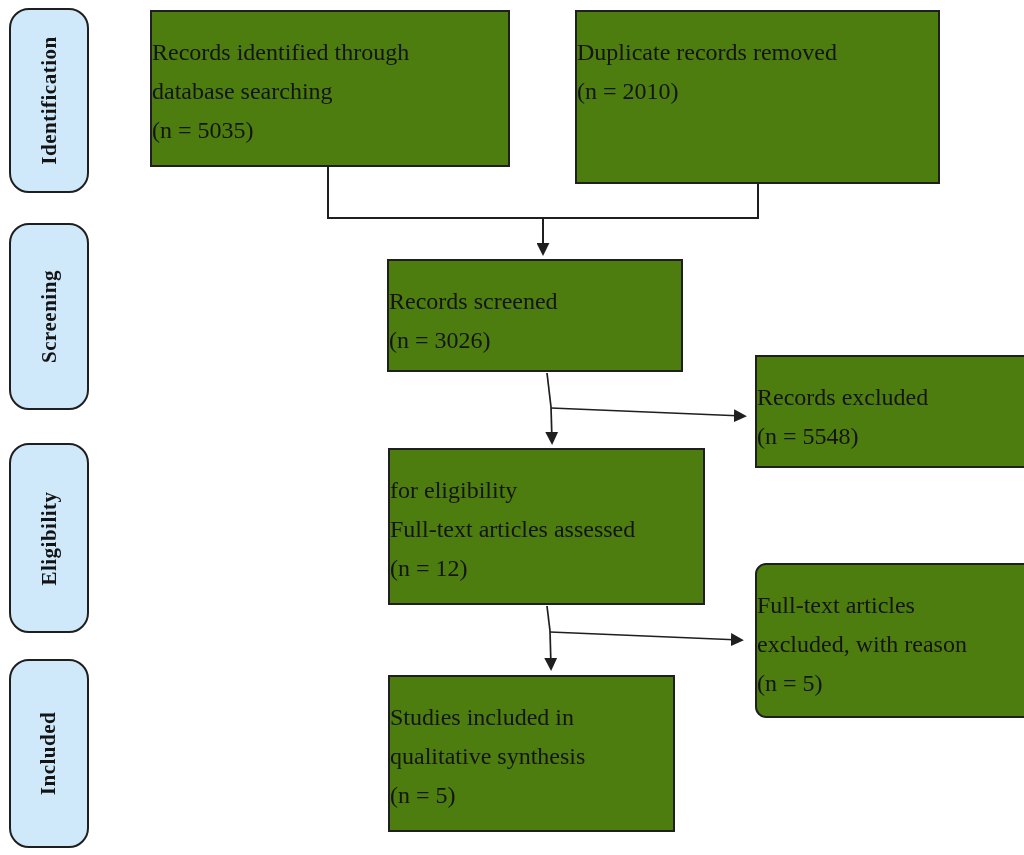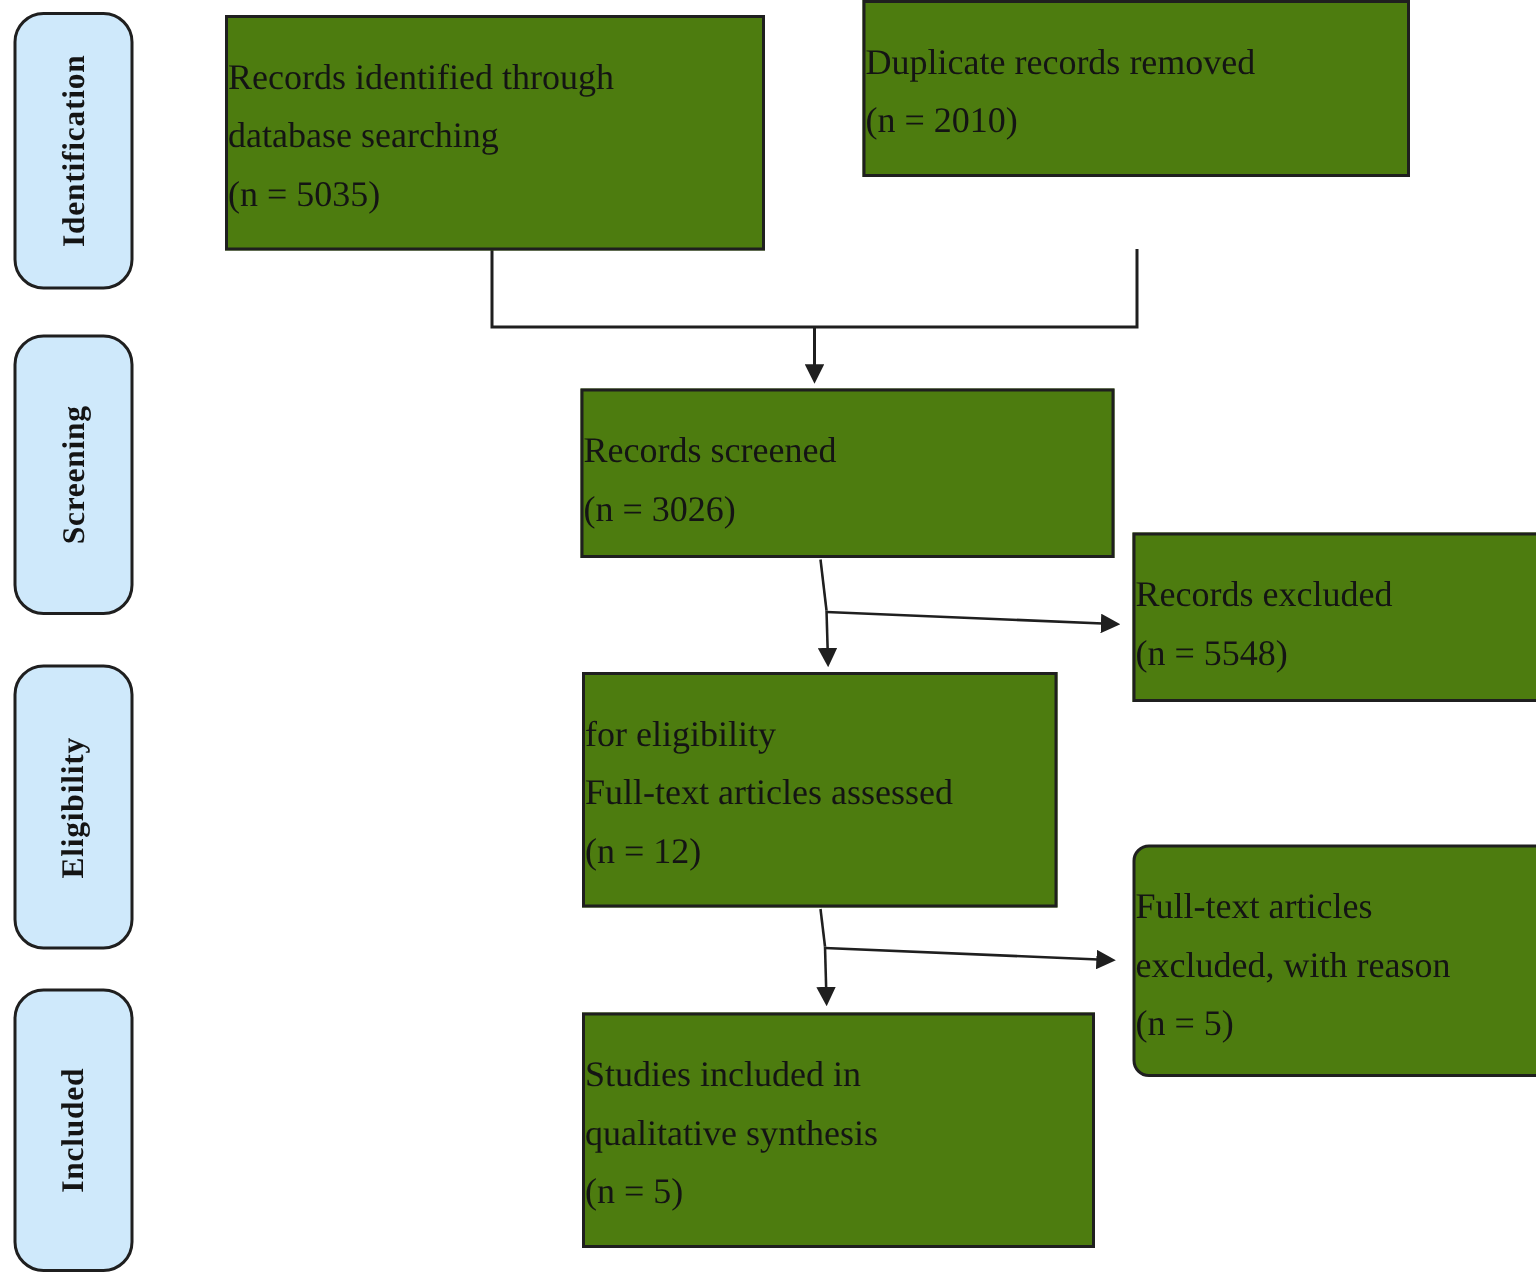--- a/index.html
+++ b/index.html
@@ -48,26 +48,26 @@
     border: 2px solid #1f1f1f;
     box-sizing: border-box;
     text-align: left;
     font-size: 24px;
     line-height: 39px;
     padding-top: 21px;
   }
   .node .line { height: 39px; }
 
   .node-identified        { left: 150px; top: 10px;  width: 360px; height: 157px; }
-  .node-duplicates        { left: 575px; top: 0;  width: 365px; height: 118px; }
-  .node-screened          { left: 387px; top: 259px; width: 356px; height: 113px; }
+  .node-duplicates        { left: 575px; top: 10px;  width: 365px; height: 174px; }
+  .node-screened          { left: 387px; top: 259px; width: 296px; height: 113px; }
   .node-excluded          { left: 755px; top: 355px; width: 280px; height: 113px; }
   .node-fulltext          { left: 388px; top: 448px; width: 317px; height: 157px; }
   .node-fulltext-excluded { left: 755px; top: 563px; width: 300px; height: 155px; border-radius: 11px; }
-  .node-included          { left: 388px; top: 675px; width: 342px; height: 157px; }
+  .node-included          { left: 388px; top: 675px; width: 287px; height: 157px; }
 </style>
 </head>
 <body>
 
 <div class="canvas">
 
   <svg class="connectors" viewBox="0 0 1024 855" xmlns="http://www.w3.org/2000/svg">
     <defs>
       <marker id="arrow" viewBox="0 0 10 10" refX="7" refY="5" markerWidth="13" markerHeight="13" orient="auto" markerUnits="userSpaceOnUse">
         <path d="M0,0 L10,5 L0,10 z" fill="#1f1f1f"></path>

